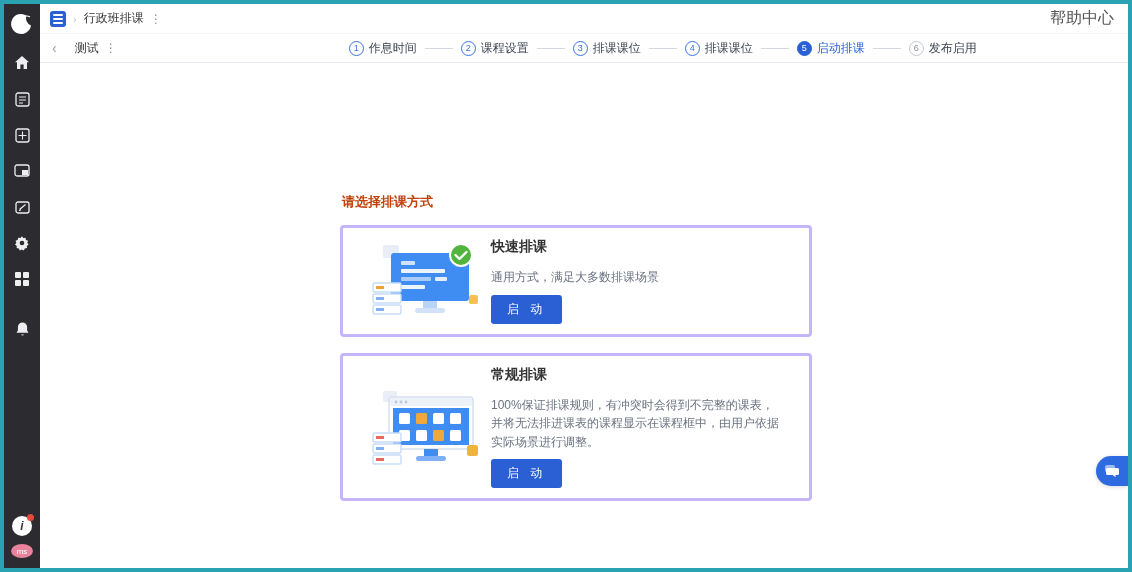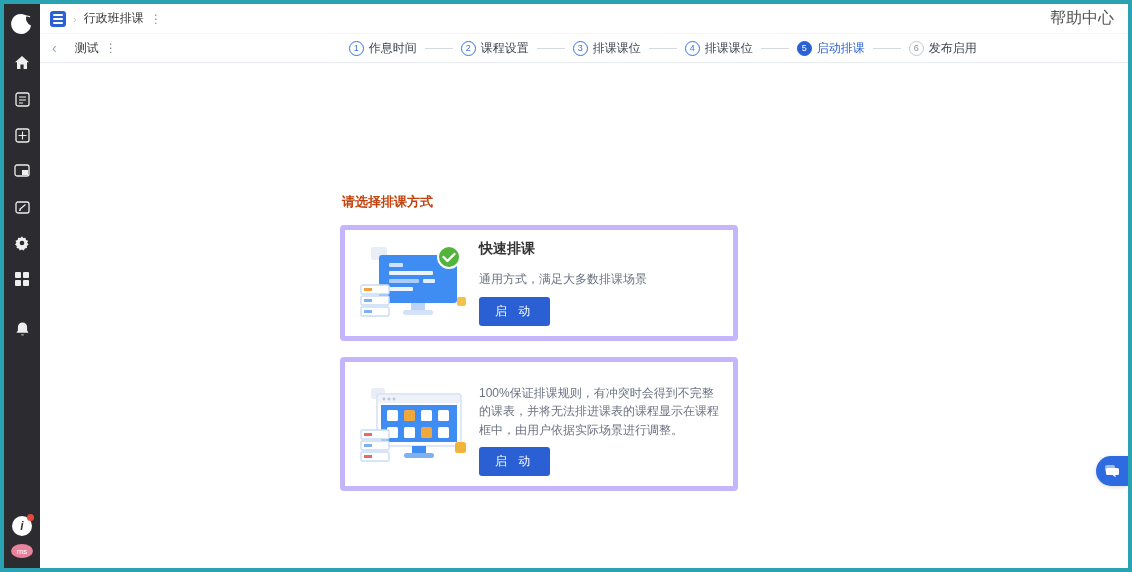--- a/index.html
+++ b/index.html
@@ -42,21 +42,21 @@
   .step.done .step-label { color:#3c4350; }
   .step.active .step-circle { border:1px solid #2a60d4; background:#2a60d4; color:#fff; }
   .step.active .step-label { color:#2a60d4; }
   .step.pending .step-circle { border:1px solid #c3c8d0; color:#8a9099; background:#fff; }
   .step.pending .step-label { color:#3c4350; }
   .step-line { width:28px; height:1px; background:#d4d9e0; margin:0 8px; }
 
   
   .content { flex:1; padding:130px 0 0 300px; }
   .content-heading { font-size:13px; font-weight:bold; color:#c2410c; margin:0 0 14px 2px; }
-  .card { width:398px; border:5px solid #c4b5fd; border-radius:4px; background:#fff; display:flex; align-items:center; padding:10px 14px; margin-bottom:16px; }
+  .card { width:472px; border:3px solid #c4b5fd; border-radius:4px; background:#fff; display:flex; align-items:center; padding:10px 28px; margin-bottom:16px; }
   .illus { width:112px; height:76px; flex-shrink:0; margin-right:8px; }
   .card-body { flex:1; min-width:0; }
   .card-title { font-size:14px; font-weight:bold; color:#333; margin:0 0 6px 0; }
   .card-desc { font-size:12px; color:#6b7280; line-height:1.55; margin:12px 0 8px 0; max-width:360px; }
   .start-btn { display:inline-block; background:#2a60d4; color:#fff; font-size:12px; border:none; border-radius:3px; padding:6px 16px; letter-spacing:4px; cursor:pointer; font-family:"Liberation Sans", sans-serif; }
 
   
   .chat-fab { position:absolute; right:0; top:452px; width:32px; height:30px; background:#2f6be0; border-radius:15px 0 0 15px; display:flex; align-items:center; justify-content:center; cursor:pointer; box-shadow:0 1px 4px rgba(0,0,0,.15); }
 </style>
 </head>
@@ -247,20 +247,21 @@
               <rect x="5" y="47" width="8" height="3" fill="#e86a5f"></rect>
               <rect x="2" y="55" width="28" height="9" rx="1.5" fill="#fff" stroke="#c9dcf6" stroke-width="1.4"></rect>
               <rect x="5" y="58" width="8" height="3" fill="#7fb0f5"></rect>
               <rect x="2" y="66" width="28" height="9" rx="1.5" fill="#fff" stroke="#c9dcf6" stroke-width="1.4"></rect>
               <rect x="5" y="69" width="8" height="3" fill="#e86a5f"></rect>
             </g>
             <rect x="96" y="56" width="11" height="11" rx="2.5" fill="#f0b43c"></rect>
           </svg>
         </div>
         <div class="card-body">
+          <div class="card-title">常规排课</div>
           <p class="card-desc">100%保证排课规则，有冲突时会得到不完整的课表，并将无法排进课表的课程显示在课程框中，由用户依据实际场景进行调整。</p>
           <button class="start-btn">启 动</button>
         </div>
       </div>
     </div>
 
     <div class="chat-fab">
       <svg width="16" height="14" viewBox="0 0 16 14">
         <rect x="1" y="1" width="10" height="7" rx="2" fill="#fff" opacity="0.55"></rect>
         <path d="M5 4 h10 a1.5 1.5 0 0 1 1.5 1.5 v4 a1.5 1.5 0 0 1 -1.5 1.5 h-2 l0 2.2 -2.8 -2.2 H5 a1.5 1.5 0 0 1 -1.5 -1.5 v-4 A1.5 1.5 0 0 1 5 4 Z" fill="#fff" transform="translate(-1.5,0)"></path>

